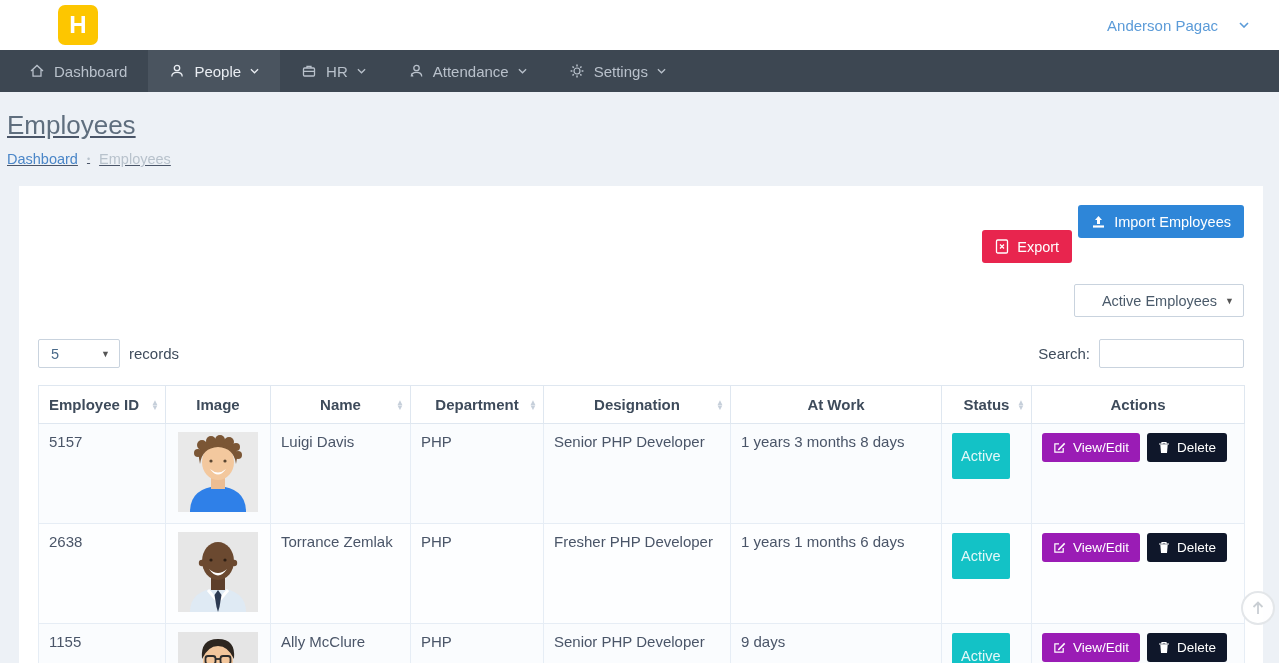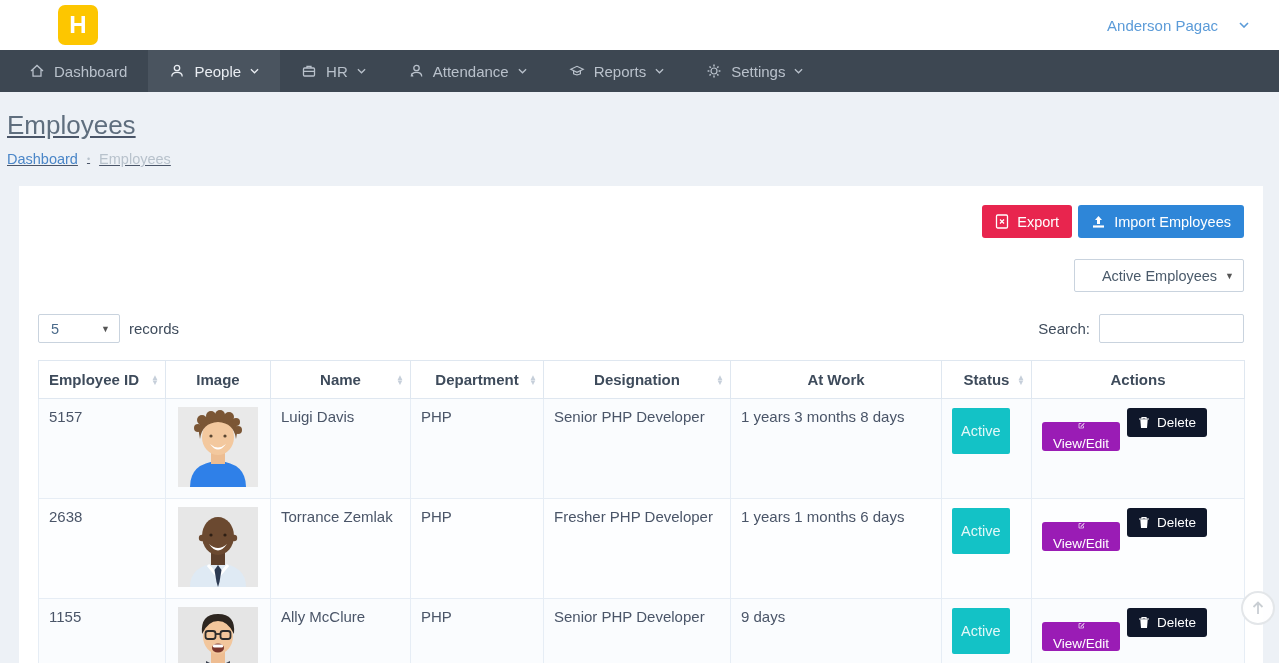--- a/index.html
+++ b/index.html
@@ -26,21 +26,21 @@
   .crumb-link { color:#4a86c8; cursor:pointer; }
   .crumb-dot { color:#b8c2cc; font-size:9px; }
   .crumb-current { color:#b8c2cc; }
 
   
   .card { background:#ffffff; margin:19px 16px 0 19px; padding:19px; height:520px; }
 
   .btn-row { display:flex; justify-content:flex-end; gap:6px; }
   .btn { display:inline-flex; align-items:center; gap:8px; border:none; color:#fff; font-size:14.5px;
          font-family:inherit; height:33px; padding:0 13px; border-radius:3px; cursor:pointer; }
-  .btn-export { background:#e8254e; }
+  .btn-export { background:#e8254e;margin-top:25px; }
   .btn-import { background:#2e86d8; }
 
   .filter-row { display:flex; justify-content:flex-end; margin-top:21px; }
   .fake-select { position:relative; background:#fff; border:1px solid #c9d3de; border-radius:2px; height:33px;
                  display:flex; align-items:center; padding:0 11px 0 12px; font-size:14.5px; color:#4a5a6a; cursor:pointer; }
   .fake-select .caret { position:absolute; right:9px; top:50%; transform:translateY(-50%); font-size:9px; color:#555; }
   .sel-filter { width:170px; justify-content:center; }
 
   .controls-row { display:flex; justify-content:space-between; align-items:center; margin-top:22px; }
   .records-group, .search-group { display:flex; align-items:center; gap:9px; }
@@ -58,21 +58,21 @@
   td { border:1px solid #e6edf5; border-top:1px solid #dfe7f0; font-size:15px; color:#4a5568; padding:9px 10px;
        vertical-align:top; height:97px; background:#fdfeff; }
   tr.odd td { background:#fafcfe; }
   td.img-cell { text-align:center; padding:8px 0; }
   td .photo { width:80px; height:80px; display:inline-block; }
 
   .badge { display:inline-block; background:#13c2c6; color:rgba(255,255,255,.88); font-size:14.5px; padding:15px 9px; border-radius:2px; }
 
   .act-btn { display:inline-flex; align-items:center; gap:7px; border:none; color:#fff; font-size:13.5px; font-family:inherit;
              height:29px; padding:0 11px; border-radius:3px; cursor:pointer; }
-  .btn-viewedit { background:#9a1cb5; margin-right:7px;flex-direction:column; }
+  .btn-viewedit { background:#9a1cb5; margin-right:7px; }
   .btn-delete  { background:#0f172a; }
 
   
   .scroll-top { position:absolute; left:1241px; top:591px; width:34px; height:34px; border:2px solid #e3e6e9; background:rgba(255,255,255,.92);
                 border-radius:50%; display:flex; align-items:center; justify-content:center; cursor:pointer; }
 </style>
 </head>
 <body>
 
 <div class="topbar">
@@ -113,30 +113,20 @@
     <svg width="9" height="6" viewBox="0 0 10 6">
         <path d="M1 1 L5 5 L9 1" fill="none" stroke="currentColor" stroke-width="1.4"></path>
       </svg>
   </div>
   <div class="nav-item">
     <svg width="16" height="16" viewBox="0 0 16 16">
         <circle cx="8.5" cy="5" r="2.7" fill="none" stroke="currentColor" stroke-width="1.3"></circle>
         <path d="M3.3 13.5 Q3.3 9.3 8.5 9.3 Q13.7 9.3 13.7 13.5 M3.3 10.5 L5 13.5" fill="none" stroke="currentColor" stroke-width="1.3"></path>
       </svg>
     <span>Attendance</span>
-    <svg width="9" height="6" viewBox="0 0 10 6">
-        <path d="M1 1 L5 5 L9 1" fill="none" stroke="currentColor" stroke-width="1.4"></path>
-      </svg>
-  </div>
-  <div class="nav-item">
-    <svg width="16" height="16" viewBox="0 0 16 16">
-        <path d="M1.8 6.3 L8 3.3 L14.2 6.3 L8 9.3 Z" fill="none" stroke="currentColor" stroke-width="1.2"></path>
-        <path d="M4.6 7.8 V10.8 Q8 12.8 11.4 10.8 V7.8" fill="none" stroke="currentColor" stroke-width="1.2"></path>
-      </svg>
-    <span>Reports</span>
     <svg width="9" height="6" viewBox="0 0 10 6">
         <path d="M1 1 L5 5 L9 1" fill="none" stroke="currentColor" stroke-width="1.4"></path>
       </svg>
   </div>
   <div class="nav-item">
     <svg width="16" height="16" viewBox="0 0 16 16">
         <circle cx="8" cy="8" r="3" fill="none" stroke="currentColor" stroke-width="1.2"></circle>
         <g stroke="currentColor" stroke-width="1.5">
           <line x1="12.6" y1="8" x2="14.4" y2="8"></line>
           <line x1="11.2" y1="11.2" x2="12.5" y2="12.5"></line>

